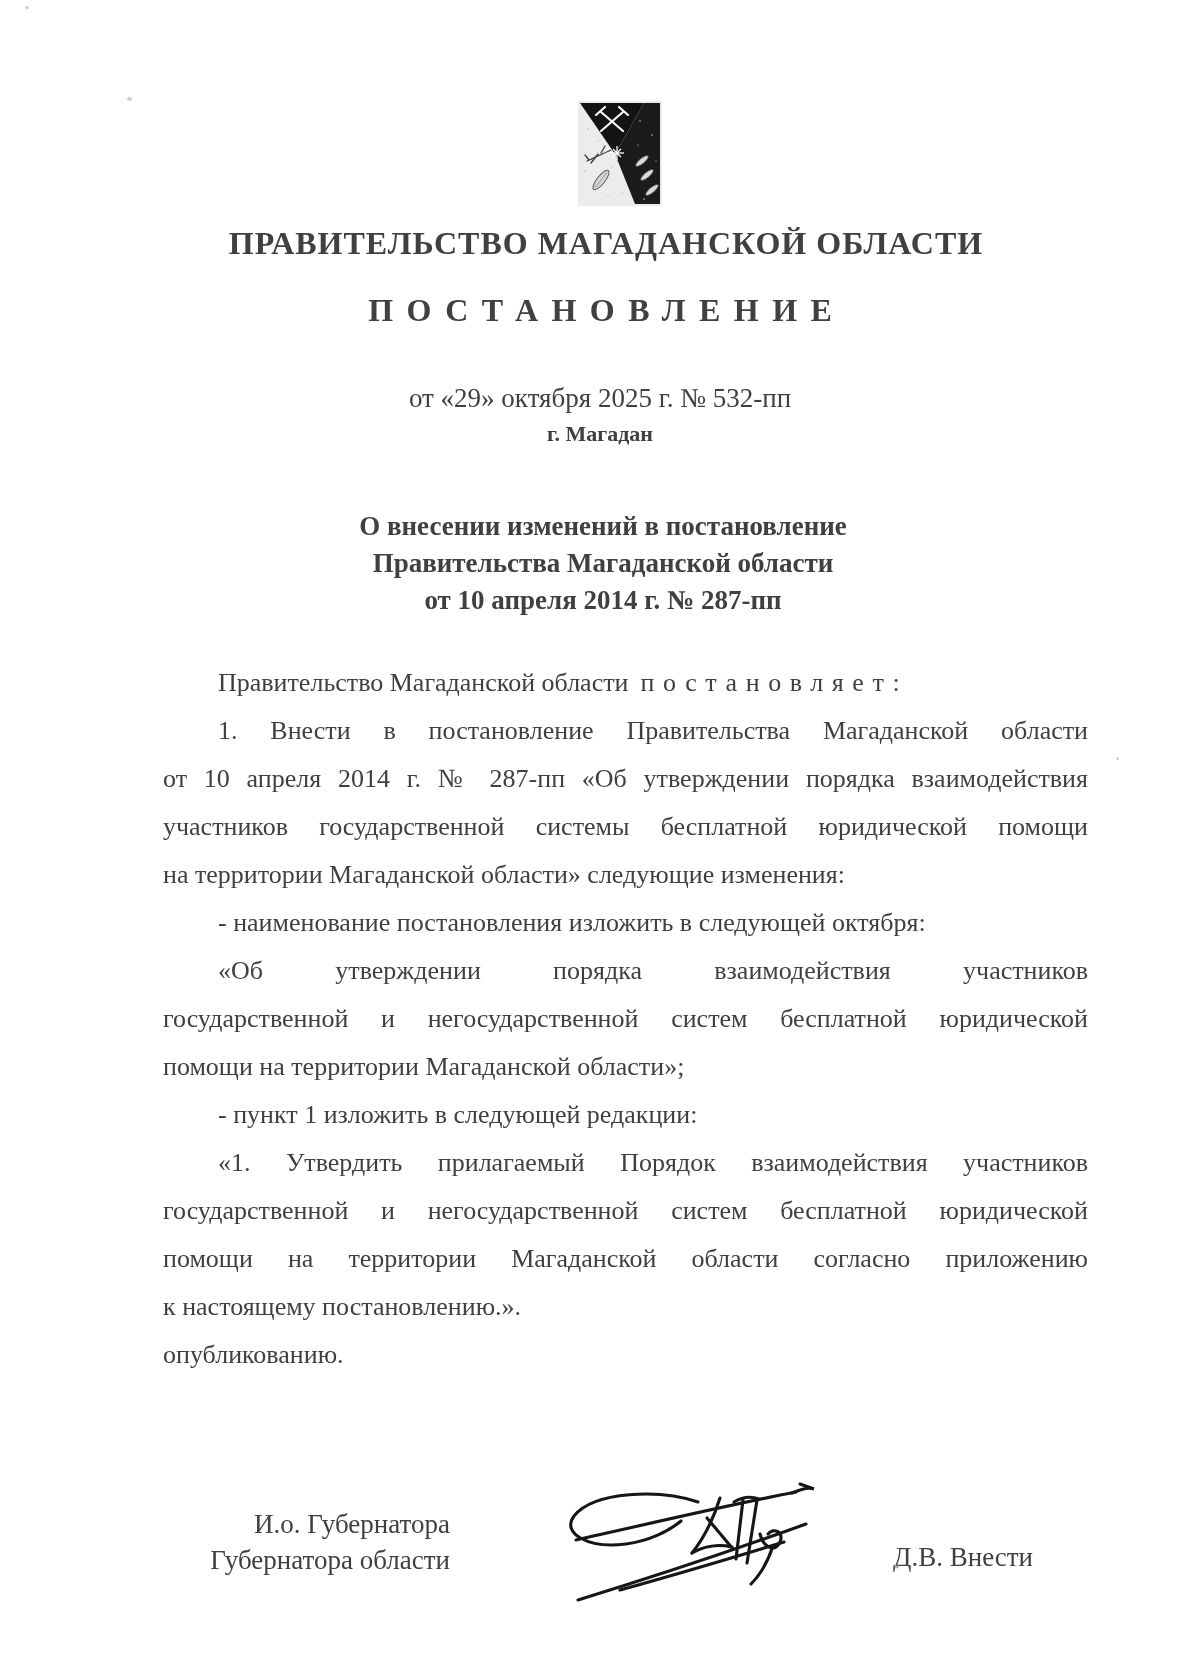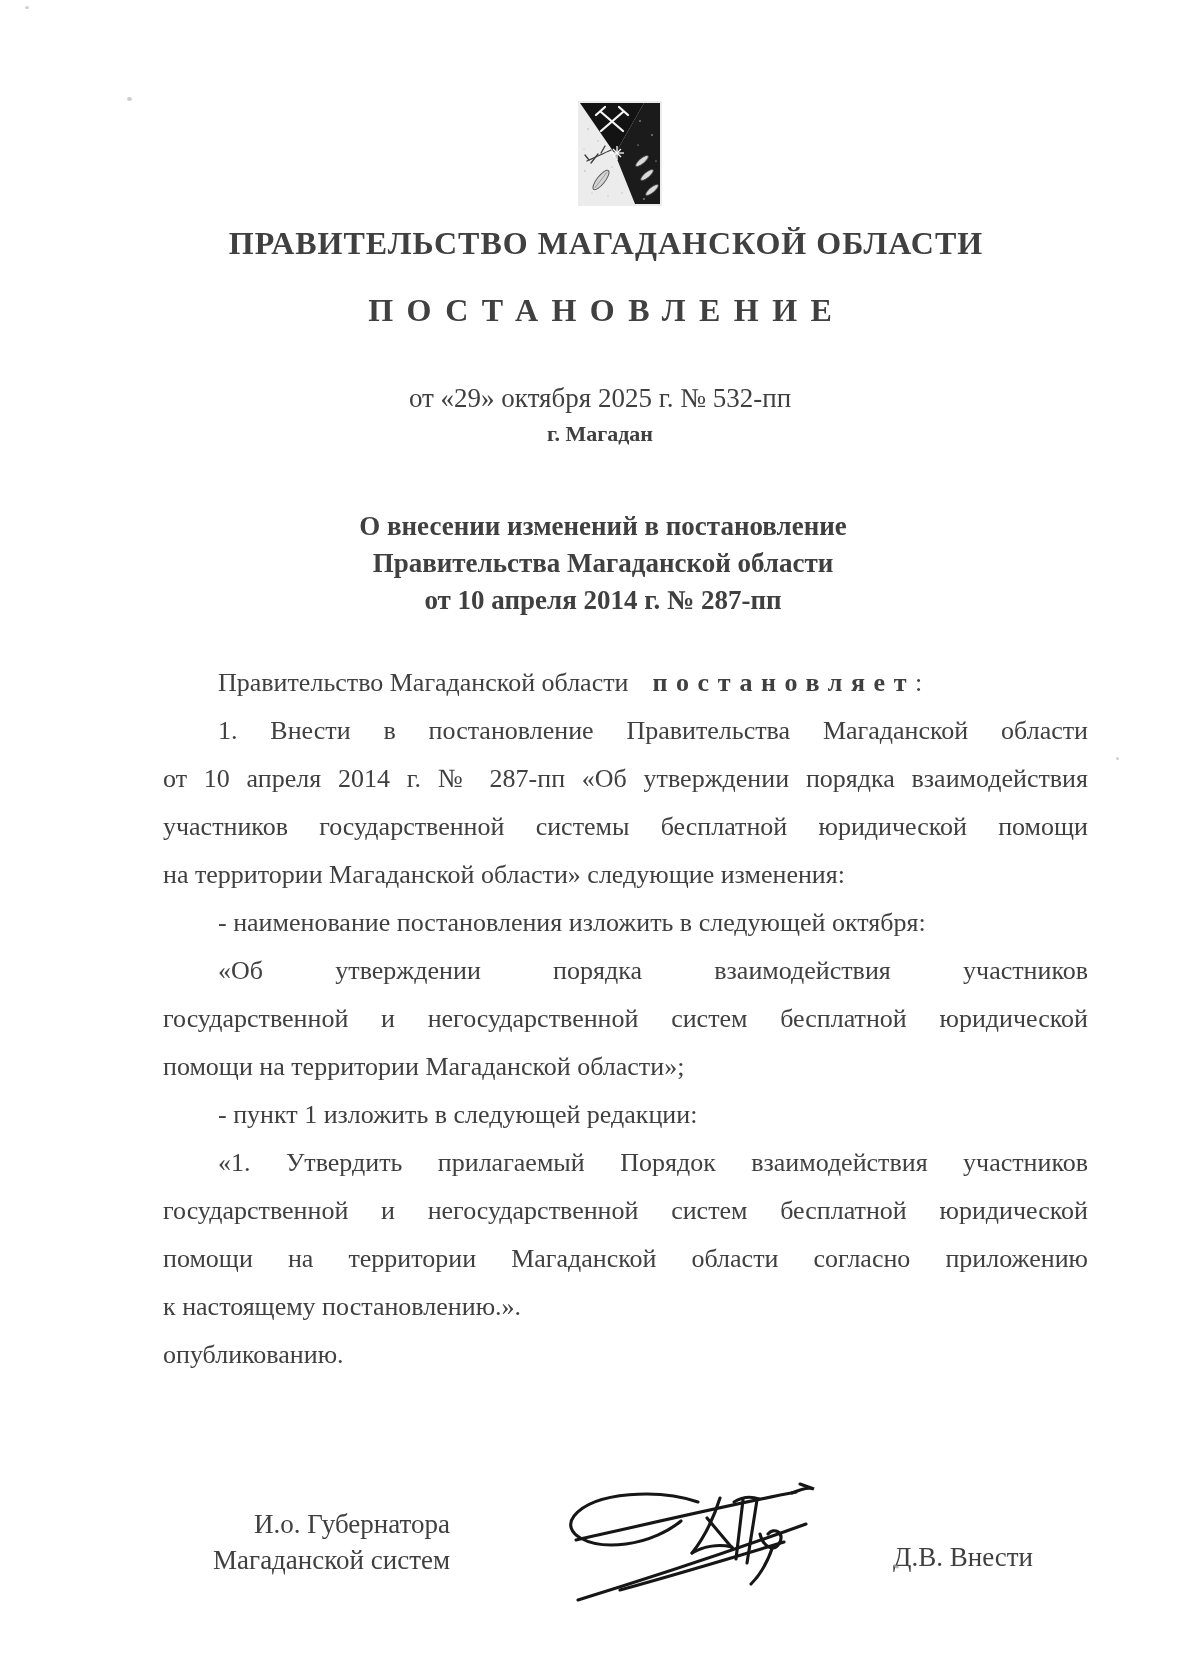--- a/index.html
+++ b/index.html
@@ -17,21 +17,21 @@
   .date-line { top:383px; font-size:27px; }
   .city-line { top:421px; font-size:22px; font-weight:bold; }
 
   .doc-title { top:508px; font-size:27px; font-weight:bold; line-height:37px; transform:translateX(3px); }
 
   .body-block { position:absolute; left:163px; top:659px; width:925px;
                 font-size:26px; line-height:48px; }
   .bodyline { text-align:justify; text-align-last:left; white-space:normal; }
   .bodyline.jfull { text-align-last:justify; }
   .bodyline.first { text-indent:55px; }
-  .sp-bold { font-weight:bold; letter-spacing:0.33em; margin-left:24px; }
+  .sp-bold { font-weight:normal; letter-spacing:0.33em; margin-left:12px; }
 
   .sign-left { position:absolute; left:160px; top:1506px; width:290px; text-align:right;
                font-size:27px; line-height:36px; }
   .sign-name { position:absolute; left:893px; top:1542px; font-size:27px; }
   .signature-svg { position:absolute; left:548px; top:1472px; width:276px; height:136px; }
 
   .artifact { position:absolute; border-radius:50%; }
   .a1 { left:25px;  top:6px;    width:4px; height:3px; background:#bdbdbd; opacity:.7; }
   .a2 { left:127px; top:97px;   width:5px; height:4px; background:#b8b8b8; opacity:.7; }
   .a3 { left:1116px;top:757px;  width:3px; height:3px; background:#c4c4c4; opacity:.8; }
@@ -123,21 +123,21 @@
         <div class="bodyline jfull first">«1. Утвердить прилагаемый Порядок взаимодействия участников</div>
         <div class="bodyline jfull">государственной и негосударственной систем бесплатной юридической</div>
         <div class="bodyline jfull">помощи на территории Магаданской области согласно приложению</div>
         <div class="bodyline">к настоящему постановлению.».</div>
         <div class="bodyline">опубликованию.</div>
       </div>
   </div>
 
   <div class="sign-left">
     <div>И.о. Губернатора</div>
-    <div>Магаданской систем</div>
+    <div>Губернатора области</div>
   </div>
 
   <div class="signature-svg">
     <svg viewBox="0 0 276 136" width="276" height="136" xmlns="http://www.w3.org/2000/svg">
       <g fill="none" stroke="#161616" stroke-width="3.1" stroke-linecap="round">
         <path d="M 150 30 C 112 17 46 19 26 44 C 13 61 40 77 78 72 C 101 69 121 59 133 49"></path>
         <path d="M 28 68 C 100 52 180 33 248 20"></path>
         <path d="M 244 21 C 253 17 261 15 266 17 L 252 12"></path>
         <path d="M 172 26 C 166 45 156 66 144 81"></path>
         <path d="M 144 81 C 156 74 171 72 184 75"></path>

